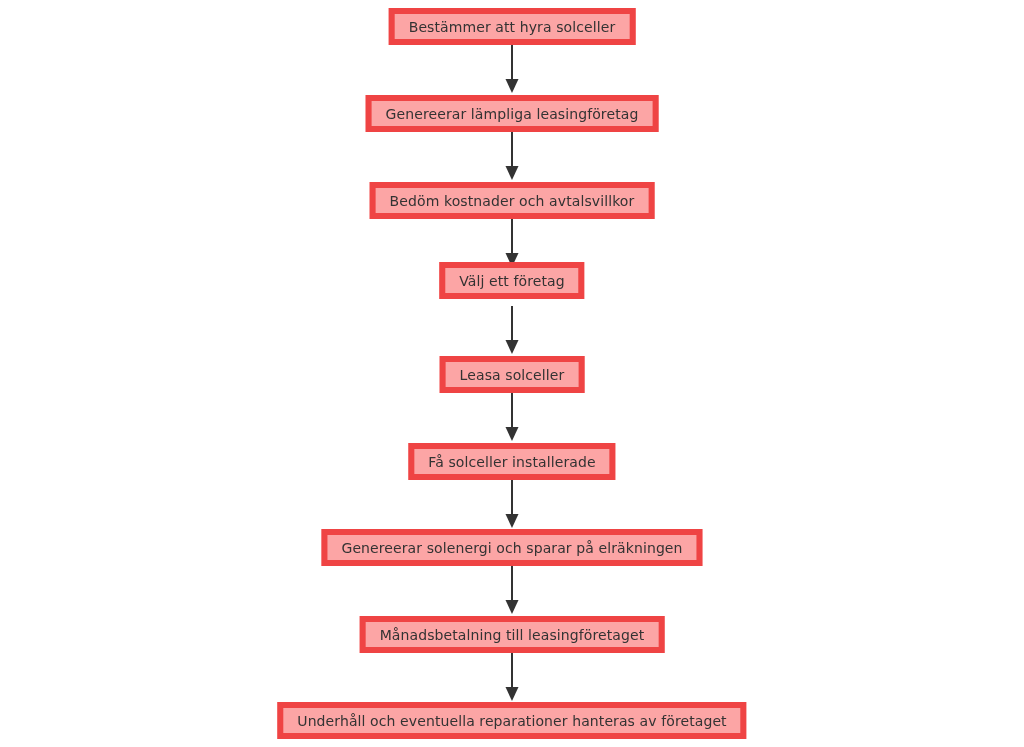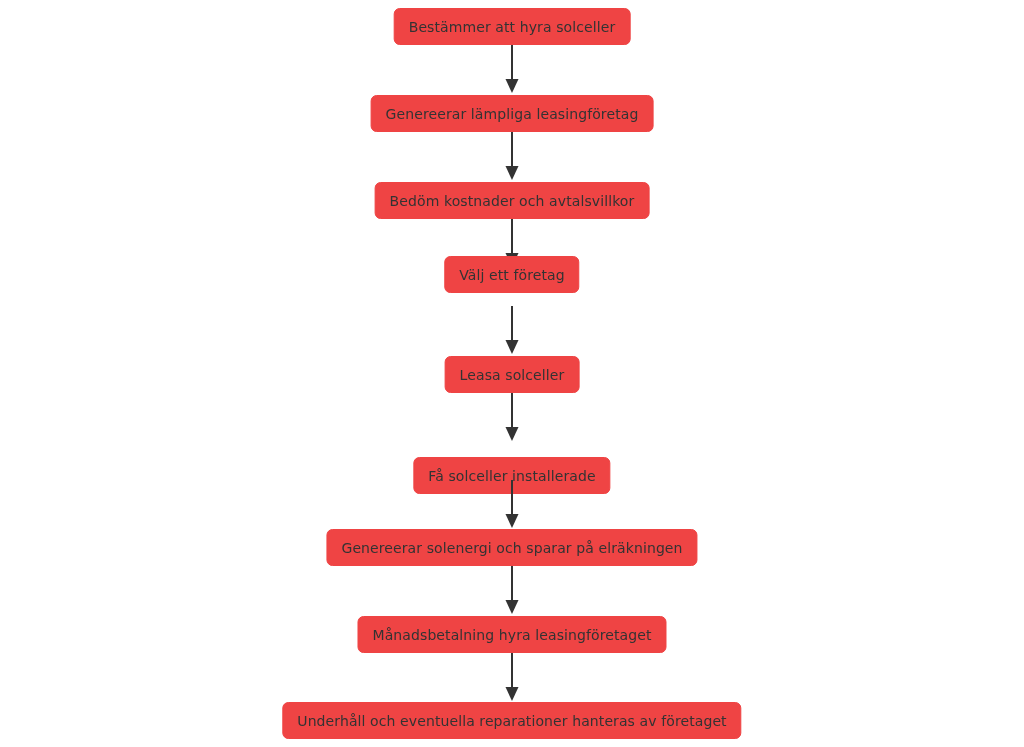--- a/index.html
+++ b/index.html
@@ -23,23 +23,23 @@
   .node {
     position: absolute;
     left: 50%;
     transform: translateX(-50%);
     box-sizing: border-box;
     height: 37px;
     display: flex;
     align-items: center;
     justify-content: center;
     padding: 0 14px;
-    background: #ef4444;
-    border: 1px solid #ef4444;
-    border-radius: 6px;
+    background: #fca5a5;
+    border: 6px solid #ef4444;
+    border-radius: 0;
     white-space: nowrap;
   }
 
   .node-label {
     font-size: 14px;
     line-height: 1;
     color: #333333;
     letter-spacing: 0.1px;
   }
 
@@ -86,21 +86,21 @@
     <span class="node-label">Bedöm kostnader och avtalsvillkor</span>
   </div>
 
   <div class="connector" style="top:219px;">
     <svg width="22" height="50" viewBox="0 0 22 50" aria-hidden="true">
       <line x1="11" y1="0" x2="11" y2="38" stroke="#333333" stroke-width="2"></line>
       <polygon points="11,48 4.5,34 17.5,34" fill="#333333"></polygon>
     </svg>
   </div>
 
-  <div class="node" style="top:256px;">
+  <div class="node" style="top:262px;">
     <span class="node-label">Välj ett företag</span>
   </div>
 
   <div class="connector" style="top:306px;">
     <svg width="22" height="50" viewBox="0 0 22 50" aria-hidden="true">
       <line x1="11" y1="0" x2="11" y2="38" stroke="#333333" stroke-width="2"></line>
       <polygon points="11,48 4.5,34 17.5,34" fill="#333333"></polygon>
     </svg>
   </div>
 
@@ -108,21 +108,21 @@
     <span class="node-label">Leasa solceller</span>
   </div>
 
   <div class="connector" style="top:393px;">
     <svg width="22" height="50" viewBox="0 0 22 50" aria-hidden="true">
       <line x1="11" y1="0" x2="11" y2="38" stroke="#333333" stroke-width="2"></line>
       <polygon points="11,48 4.5,34 17.5,34" fill="#333333"></polygon>
     </svg>
   </div>
 
-  <div class="node" style="top:457px;text-align:right;">
+  <div class="node" style="top:443px;text-align:right;">
     <span class="node-label">Få solceller installerade</span>
   </div>
 
   <div class="connector" style="top:480px;">
     <svg width="22" height="50" viewBox="0 0 22 50" aria-hidden="true">
       <line x1="11" y1="0" x2="11" y2="38" stroke="#333333" stroke-width="2"></line>
       <polygon points="11,48 4.5,34 17.5,34" fill="#333333"></polygon>
     </svg>
   </div>
 
@@ -131,21 +131,21 @@
   </div>
 
   <div class="connector" style="top:566px;">
     <svg width="22" height="50" viewBox="0 0 22 50" aria-hidden="true">
       <line x1="11" y1="0" x2="11" y2="38" stroke="#333333" stroke-width="2"></line>
       <polygon points="11,48 4.5,34 17.5,34" fill="#333333"></polygon>
     </svg>
   </div>
 
   <div class="node" style="top:616px;">
-    <span class="node-label">Månadsbetalning hyra leasingföretaget</span>
+    <span class="node-label">Månadsbetalning till leasingföretaget</span>
   </div>
 
   <div class="connector" style="top:653px;">
     <svg width="22" height="50" viewBox="0 0 22 50" aria-hidden="true">
       <line x1="11" y1="0" x2="11" y2="38" stroke="#333333" stroke-width="2"></line>
       <polygon points="11,48 4.5,34 17.5,34" fill="#333333"></polygon>
     </svg>
   </div>
 
   <div class="node" style="top:702px;">

